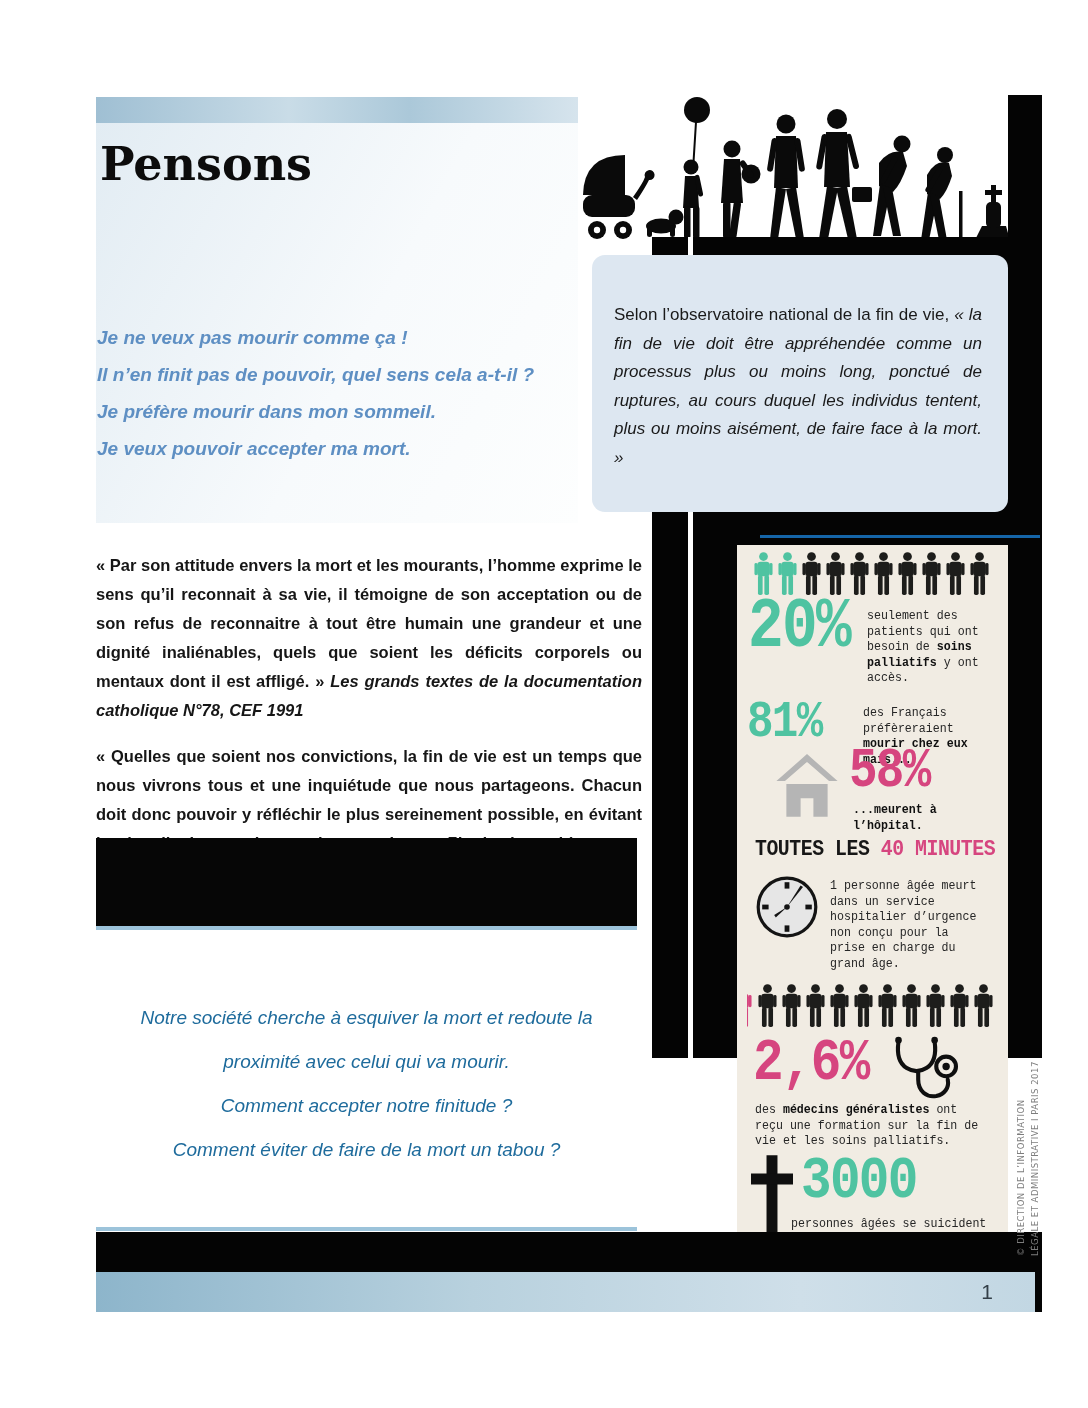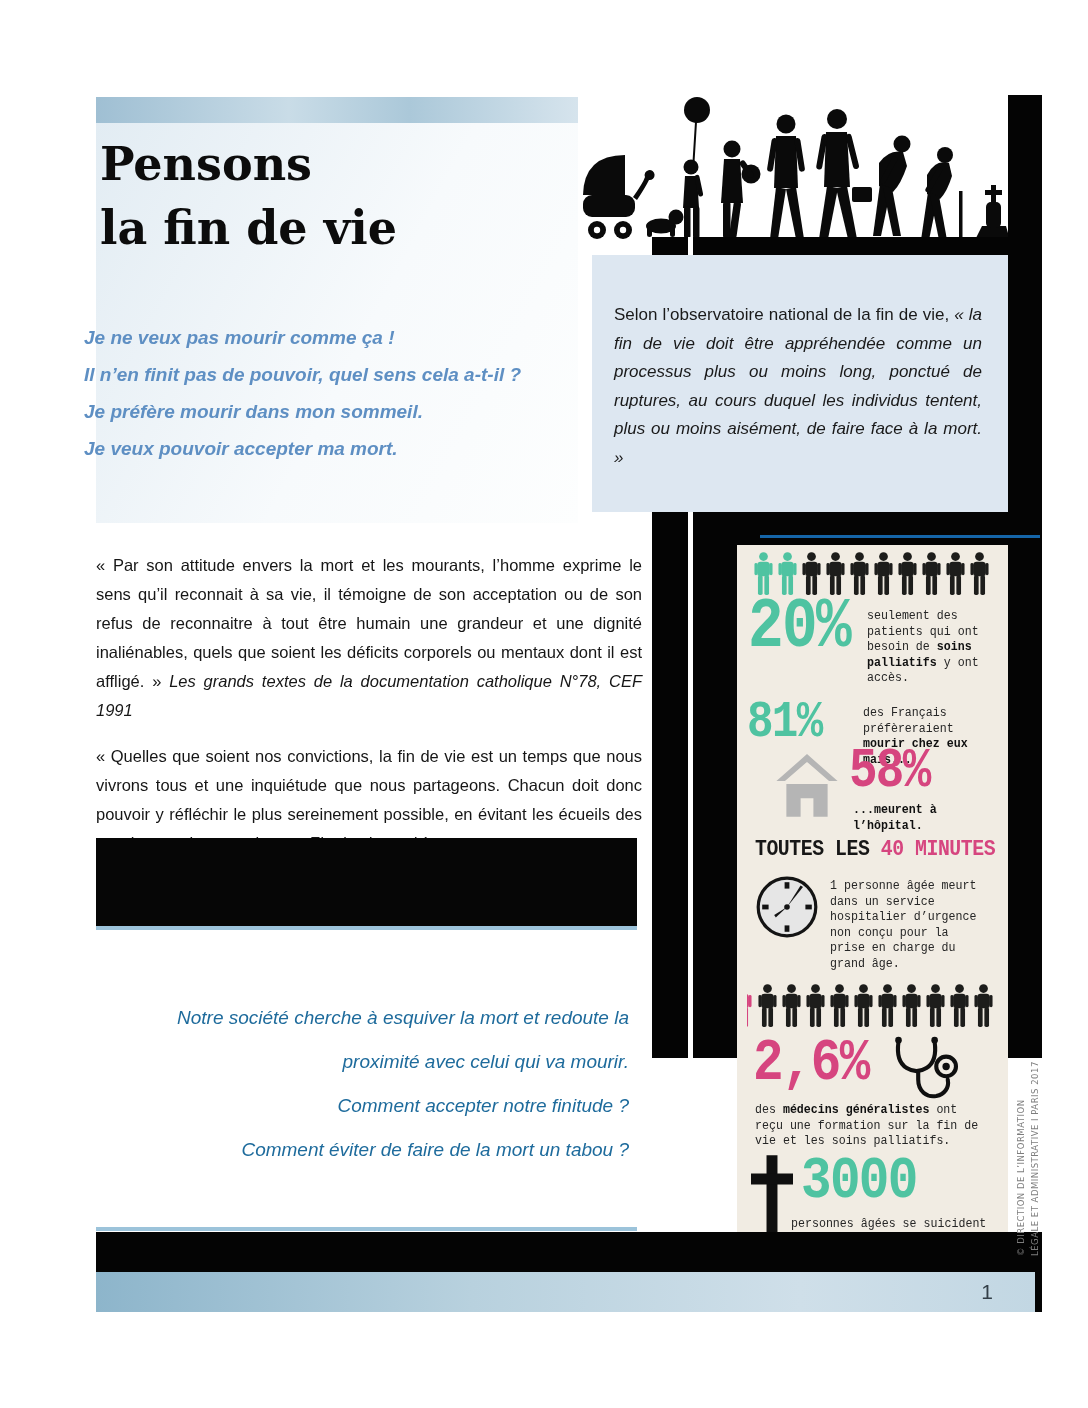--- a/index.html
+++ b/index.html
@@ -8,48 +8,48 @@
   .abs{position:absolute;}
 
   
   #top-bar{left:96px;top:97px;width:482px;height:26px;
     background:linear-gradient(to right,#9fbfd3,#c9dce7 40%,#abc8d9 65%,#d6e4ed);}
   #title-bg{left:96px;top:123px;width:482px;height:400px;
     background:linear-gradient(118deg,#e2ecf3,#f7fafc 55%,#fdfefe);}
   #page-title{left:100px;top:132px;width:470px;
     font-family:"DejaVu Serif","Liberation Serif",serif;font-weight:700;
     font-size:46px;line-height:64px;color:#0c0c0c;}
-  #intro-quotes{left:84px;top:327px;width:472px;}
+  #intro-quotes{left:97px;top:327px;width:472px;}
   #intro-quotes .q{font-size:19px;line-height:21px;margin:0 0 16px 0;
     font-style:italic;font-weight:700;color:#5e8fc3;}
 
   
   #black-backdrop{left:652px;top:237px;width:390px;height:821px;background:#040404;}
   #white-vline{left:688px;top:237px;width:5px;height:821px;background:#ffffff;}
   #right-strip{left:1008px;top:95px;width:34px;height:143px;background:#040404;}
   #info-topline{left:760px;top:535px;width:280px;height:3px;background:#1565a8;}
 
   
   #observatory-box{left:592px;top:255px;width:416px;height:257px;background:#dde7f1;
     box-sizing:border-box;padding:46px 26px 0 22px;font-size:17px;line-height:28.5px;
-    text-align:justify;color:#1a1a1a;}
+    text-align:justify;color:#1a1a1a;border-radius:13px;}
   #observatory-box .it{font-style:italic;}
 
   
-  .para{left:96px;width:546px;font-size:16.5px;line-height:29px;text-align:justify;color:#161616;}
+  .para{left:96px;width:546px;font-size:16.5px;line-height:29px;text-align:justify;color:#161616;font-weight:bold;}
   #para1{top:551px;}
   #para2{top:742px;}
   .para i{font-style:italic;}
 
   
   #redact-box{left:96px;top:838px;width:541px;height:88px;background:#060606;}
   #redact-line{left:96px;top:926px;width:541px;height:4px;background:#9cc3da;}
   #society-box{left:96px;top:930px;width:541px;height:297px;background:#ffffff;}
   #society-line{left:96px;top:1227px;width:541px;height:4px;background:#9cc3da;}
-  #society-text{left:104px;top:996px;width:525px;text-align:right;
+  #society-text{left:104px;top:996px;width:525px;text-align:center;
     font-size:19px;line-height:44px;font-style:italic;color:#1e6b9c;}
   #society-text p{margin:0;}
 
   
   #bottom-black{left:96px;top:1232px;width:946px;height:40px;background:#040404;}
   #bottom-bar{left:96px;top:1272px;width:939px;height:40px;line-height:40px;
     background:linear-gradient(to right,#8db5cb,#b8d1de 40%,#cfdfe9 75%,#c2d7e3);
     text-align:right;box-sizing:border-box;padding-right:42px;
     font-size:21px;color:#333f48;}
   #bottom-cap{left:1035px;top:1272px;width:7px;height:40px;background:#040404;}
@@ -75,21 +75,20 @@
 </head>
 <body>
 
 <div id="page">
 
   <div class="abs" id="top-bar"></div>
   <div class="abs" id="title-bg"></div>
 
   <div class="abs" id="page-title">
     <div>Pensons</div>
-    <div>la fin de vie</div>
   </div>
 
   <div class="abs" id="intro-quotes">
     <p class="q">Je ne veux pas mourir comme ça !</p>
     <p class="q">Il n’en finit pas de pouvoir, quel sens cela a-t-il ?</p>
     <p class="q">Je préfère mourir dans mon sommeil.</p>
     <p class="q">Je veux pouvoir accepter ma mort.</p>
   </div>
 
   <svg class="abs" style="left:575px;top:95px;" width="435" height="150" viewBox="0 0 435 150">

